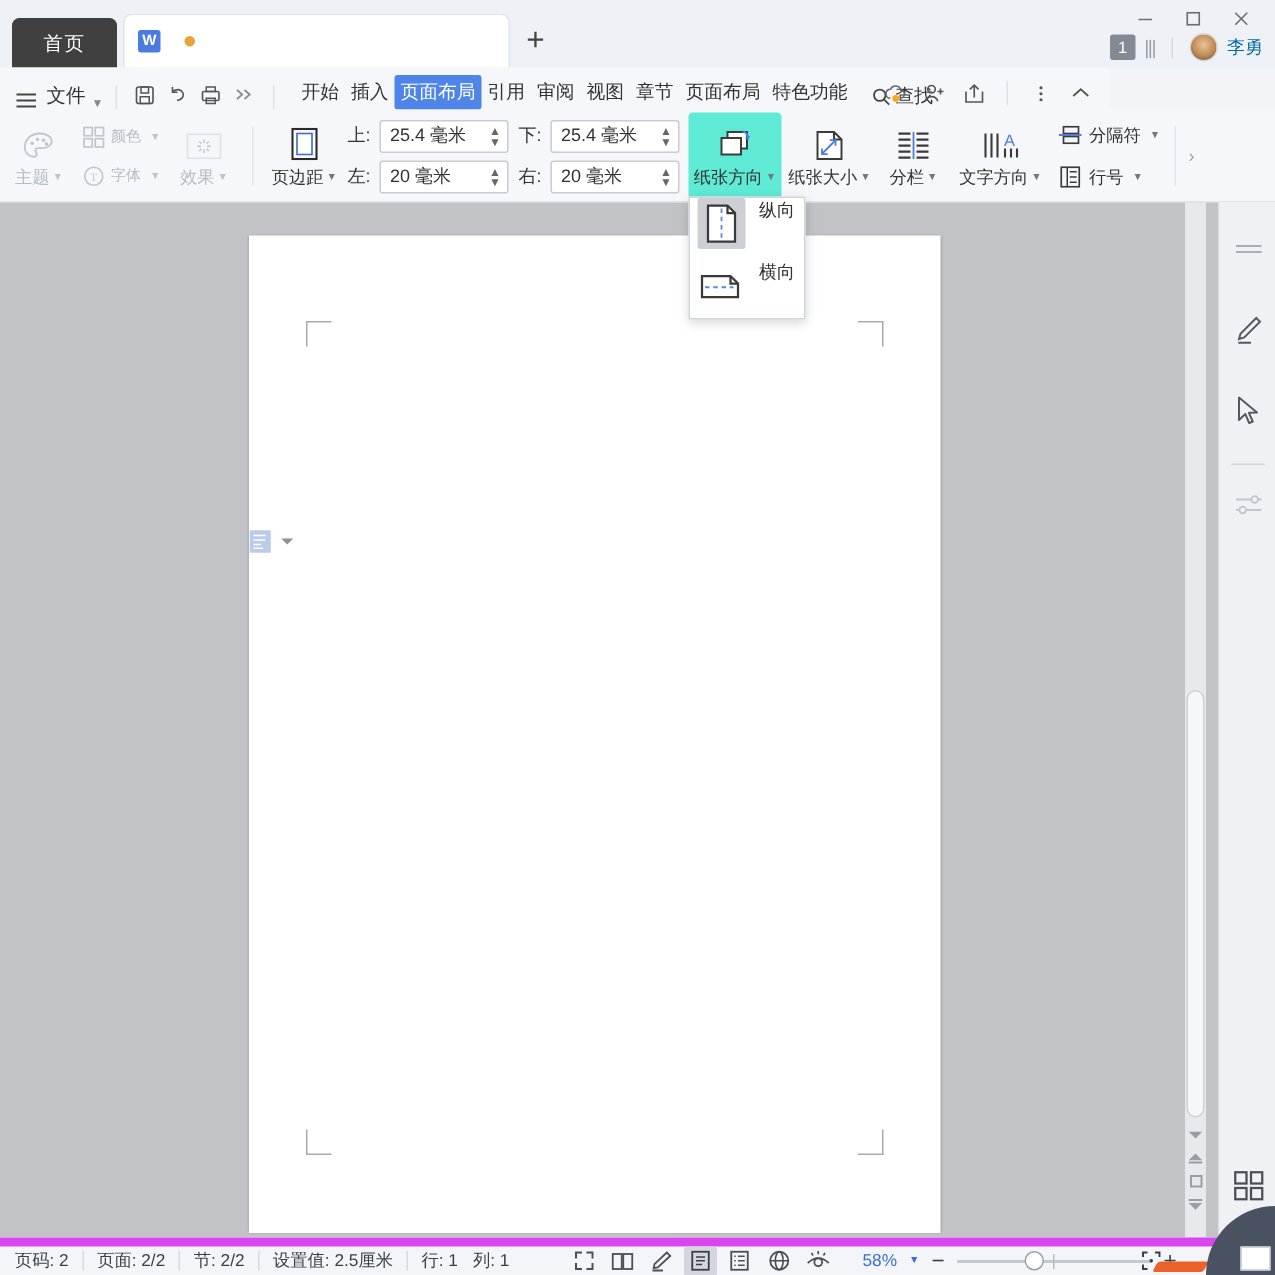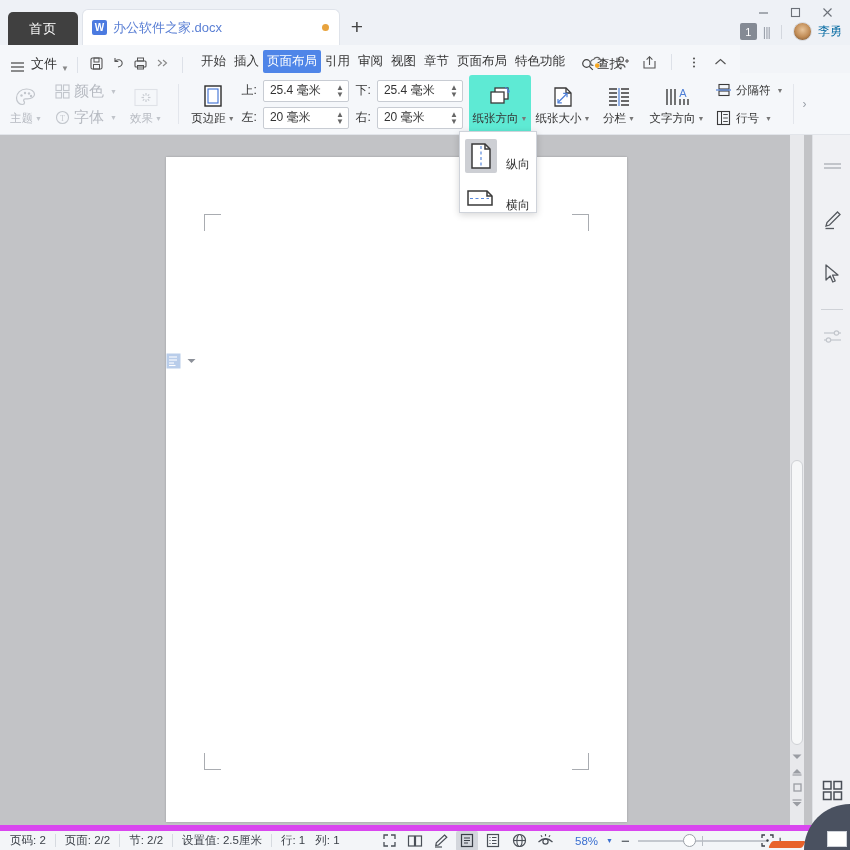--- a/index.html
+++ b/index.html
@@ -94,21 +94,21 @@
   }
   .big-btn .lbl { font-size: 11.5px; color: #333; white-space: nowrap; }
   .big-btn.dim .lbl { color: #b6bac1; }
   .big-btn.selected { background: #5eead4; }
   .big-ico { height: 26px; display: flex; align-items: flex-end; justify-content: center; }
   .caret { font-size: 7px; color: #777; margin-left: 2px; }
   .caret.dim { color: #c0c4ca; }
 
   .theme-col { display: flex; flex-direction: column; justify-content: center; height: 58px; }
   .theme-row { display: flex; align-items: center; gap: 4px; height: 26px; padding: 0 3px; }
-  .theme-row .lbl { font-size: 15px; color: #b6bac1; }
+  .theme-row .lbl { font-size: 10px; color: #b6bac1; }
 
   
   .margins { display: flex; flex-direction: column; gap: 5px; justify-content: center; height: 62px; }
   .mrow { display: flex; align-items: center; gap: 6px; }
   .mlabel { font-size: 12px; color: #333; width: 16px; text-align: right; }
   .spin {
     display: flex; align-items: center; width: 86px; height: 22px;
     border: 1px solid #c8ccd3; background: #fff; border-radius: 2px;
   }
   .spin .val { flex: 1; font-size: 12px; color: #333; padding-left: 6px; }
@@ -118,21 +118,21 @@
   .small-stack { display: flex; flex-direction: column; justify-content: center; height: 58px; gap: 2px; }
   .small-btn { display: flex; align-items: center; gap: 4px; height: 26px; padding: 0 4px; border-radius: 3px; }
   .small-btn .lbl { font-size: 11.5px; color: #333; white-space: nowrap; }
 
   
   .dropdown {
     position: absolute; left: 459px; top: 131px; width: 78px; height: 82px;
     background: #fff; border: 1px solid #cfd3da; box-shadow: 0 2px 7px rgba(0,0,0,.16);
     z-index: 60;
   }
-  .dd-item { display: flex; align-items: flex-end; height: 41px; padding-left: 5px; gap: 9px; }
+  .dd-item { display: flex; align-items: flex-start; height: 41px; padding-left: 5px; gap: 9px; }
   .dd-icowrap { width: 32px; height: 34px; display: flex; align-items: center; justify-content: center; border-radius: 2px; }
   .dd-item.sel .dd-icowrap { background: #cdcfd4; }
   .dd-lbl { font-size: 12px; color: #333; }
 
   
   .docarea {
     position: absolute; left: 0; top: 135px; width: 812px; height: 690px;
     background: #c2c3c6; overflow: hidden;
   }
   .page {
@@ -202,21 +202,20 @@
 
 <div id="app">
 
   <div class="titlebar">
     <div class="tabs">
       <div class="tab-home">
         <span>首页</span>
       </div>
       <div class="tab-doc">
         <span class="doc-badge">W</span>
-        <span class="doc-name">办公软件之家.docx</span>
         <span class="doc-dot"></span>
       </div>
       <div class="tab-plus">
         <span>+</span>
       </div>
     </div>
 
     <div class="win-ctrls">
       <div class="win-btn">
         <svg width="11" height="11" viewBox="0 0 11 11">

